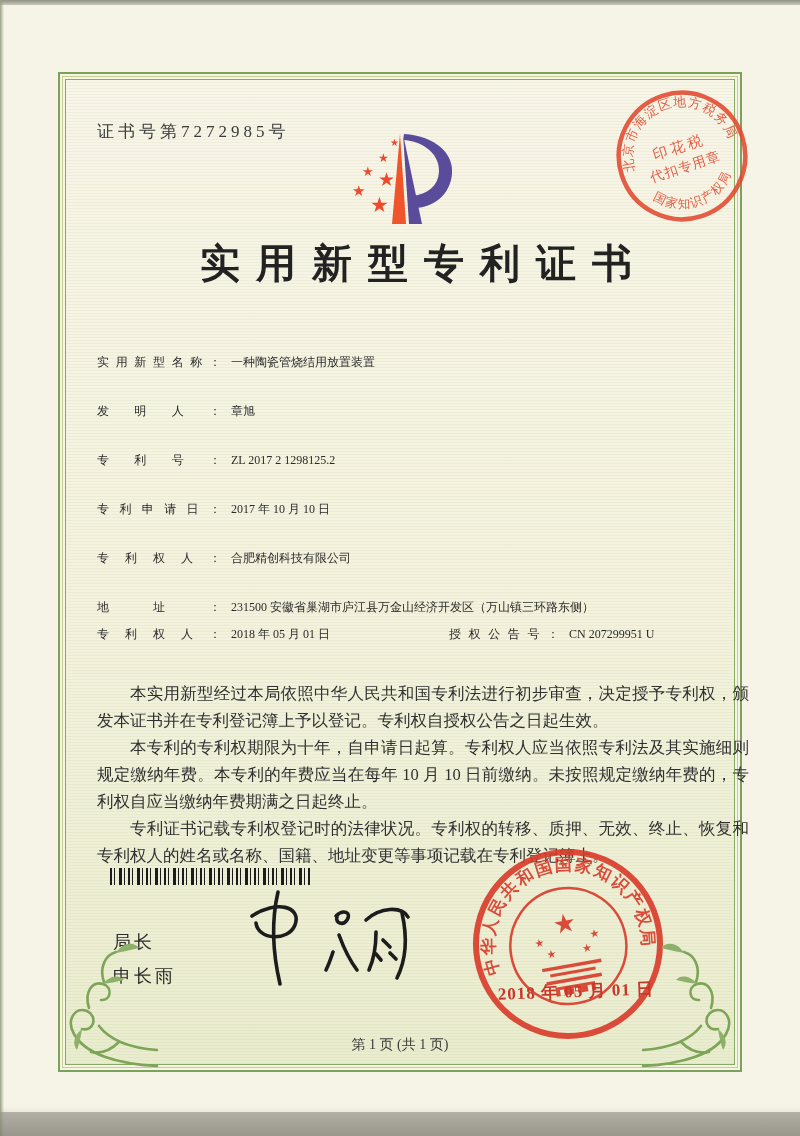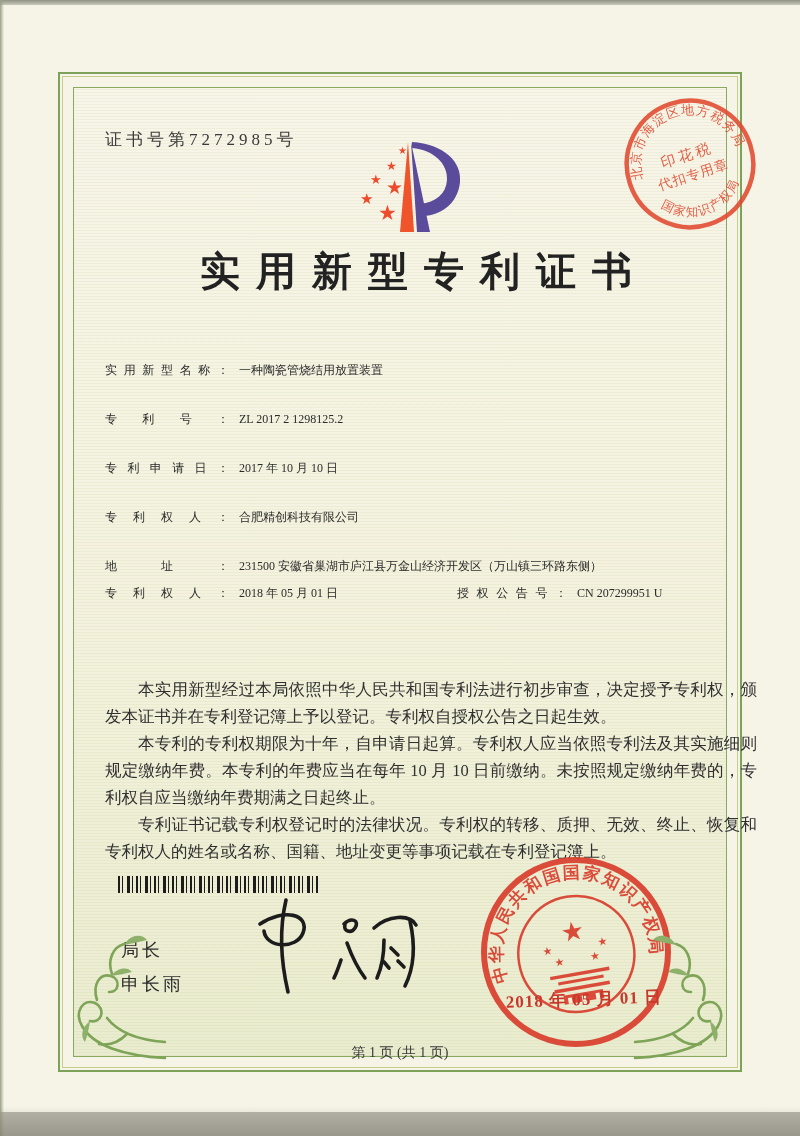--- a/index.html
+++ b/index.html
@@ -18,21 +18,21 @@
   .photo-edge-left{position:absolute;left:0;top:0;width:4px;height:1136px;
     background:linear-gradient(90deg,#9aa088,rgba(255,255,255,0));}
   .photo-shadow-bottom{position:absolute;left:0;bottom:0;width:800px;height:30px;
     background:linear-gradient(180deg,rgba(255,255,255,0),rgba(96,94,84,.35));}
 
   
   .frame{
     position:absolute;left:58px;top:68px;width:684px;height:1000px;
     border:2px solid #7ca25a;box-sizing:border-box;padding:2px;
   }
-  .frame-mid{border:1px solid #c6cd8d;height:100%;box-sizing:border-box;padding:10px;}
+  .frame-mid{border:1px solid #c6cd8d;height:100%;box-sizing:border-box;padding:2px;}
   .frame-inner{
     border:1px solid #87aa60;height:100%;box-sizing:border-box;position:relative;
     background:
       repeating-linear-gradient(0deg,rgba(150,180,100,.10) 0 1px,rgba(0,0,0,0) 1px 3px),
       linear-gradient(180deg,#f8f5e9 0%,#f4f2de 55%,#eaeccf 100%);
   }
 
   .cert-number{
     position:absolute;left:31px;top:40px;font-size:17px;letter-spacing:4px;
     color:#3a3a3a;font-family:"Liberation Serif","DejaVu Serif",serif;
@@ -51,21 +51,21 @@
   .field-row{display:flex;line-height:25px;margin-bottom:24px;}
   .field-label{display:inline-block;width:124px;text-align:justify;text-align-last:justify;flex:none;}
   .field-value{margin-left:10px;flex:1;}
   .row-address{margin-bottom:2px;}
   .grant-row{display:flex;line-height:25px;}
   .grant-left{display:flex;width:352px;flex:none;}
   .grant-right{display:flex;justify-content:space-between;}
   .grant-right .field-label{width:110px;}
 
   .paragraphs{
-    position:absolute;left:31px;top:588px;width:652px;
+    position:absolute;left:31px;top:600px;width:652px;
     font-family:"Liberation Serif","DejaVu Serif",serif;
     font-size:16.5px;line-height:27px;text-align:justify;color:#303030;
   }
   .paragraphs p{margin:0;text-indent:2em;}
 
   .barcode{
     position:absolute;left:44px;top:788px;width:202px;height:17px;
     background:repeating-linear-gradient(90deg,
       #1c1c1c 0 2px,rgba(0,0,0,0) 2px 4px,
       #1c1c1c 4px 5px,rgba(0,0,0,0) 5px 9px,
@@ -139,20 +139,24 @@
             <text x="62" y="76" font-size="12" text-anchor="middle" letter-spacing="1">代扣专用章</text>
           </g>
         </svg>
 
         <div class="cert-title">实用新型专利证书</div>
 
         <div class="fields">
           <div class="field-row">
             <span class="field-label">实用新型名称：</span>
             <span class="field-value">一种陶瓷管烧结用放置装置</span>
+          </div>
+          <div class="field-row">
+            <span class="field-label">发明人：</span>
+            <span class="field-value">章旭</span>
           </div>
           <div class="field-row">
             <span class="field-label">专利号：</span>
             <span class="field-value">ZL 2017 2 1298125.2</span>
           </div>
           <div class="field-row">
             <span class="field-label">专利申请日：</span>
             <span class="field-value">2017 年 10 月 10 日</span>
           </div>
           <div class="field-row">

